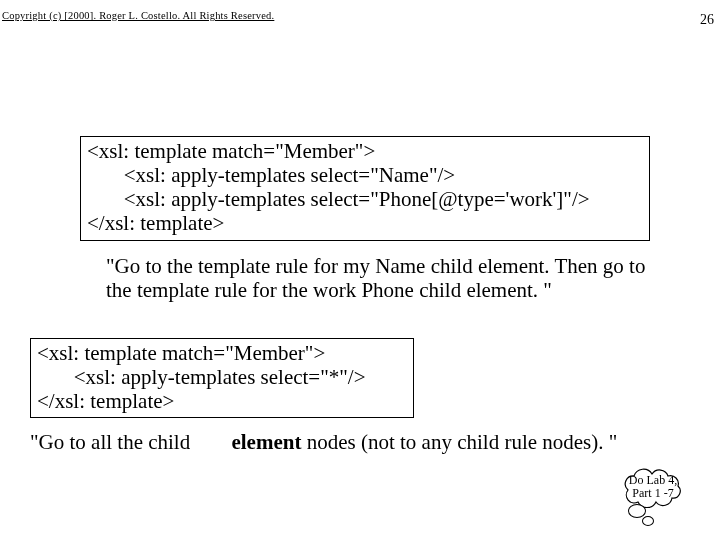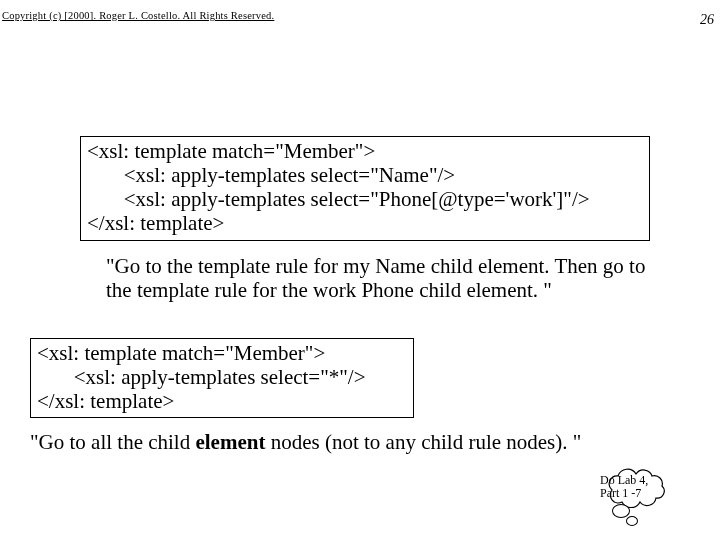--- a/index.html
+++ b/index.html
@@ -24,21 +24,20 @@
     font-size: 10.5px;
     letter-spacing: 0.2px;
     text-decoration: underline;
     margin-top: 8px;
   }
   .pagenum {
     position: absolute;
     top: 12px;
     right: 6px;
     font-size: 14px;
-    font-style: italic;
   }
   .title {
     position: absolute;
     top: 78px;
     left: 76px;
     font-size: 33px;
     white-space: nowrap;
   }
   .title .pattern {
     font-style: italic;
@@ -77,32 +76,32 @@
     left: 30px;
     width: 680px;
     font-size: 21px;
     line-height: 1.15;
     white-space: nowrap;
   }
   .codeblock {
     white-space: pre;
     font-family: "Times New Roman", Times, serif;
   }
-  .bold { font-weight: bold; }
+  .bold { font-weight: bold; margin-left: 36px; }
 
   
   .cloud {
     position: absolute;
     bottom: 32px;
-    right: 46px;
+    right: 30px;
     width: 74px;
     height: 40px;
     font-size: 12px;
     line-height: 1.1;
-    text-align: left;
+    text-align: center;
   }
   .cloud-svg {
     position: absolute;
     inset: 0;
     width: 100%;
     height: 100%;
   }
   .cloud-text {
     position: absolute;
     top: 6px;

